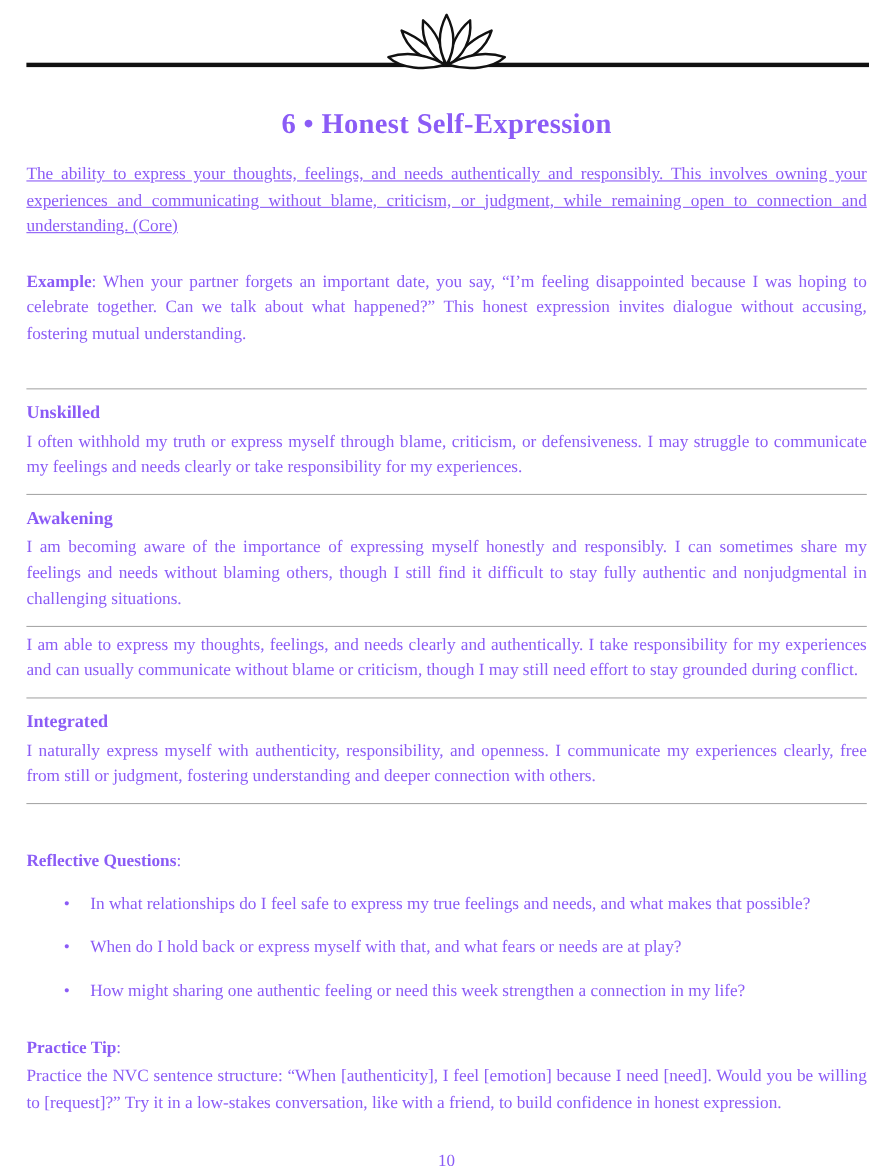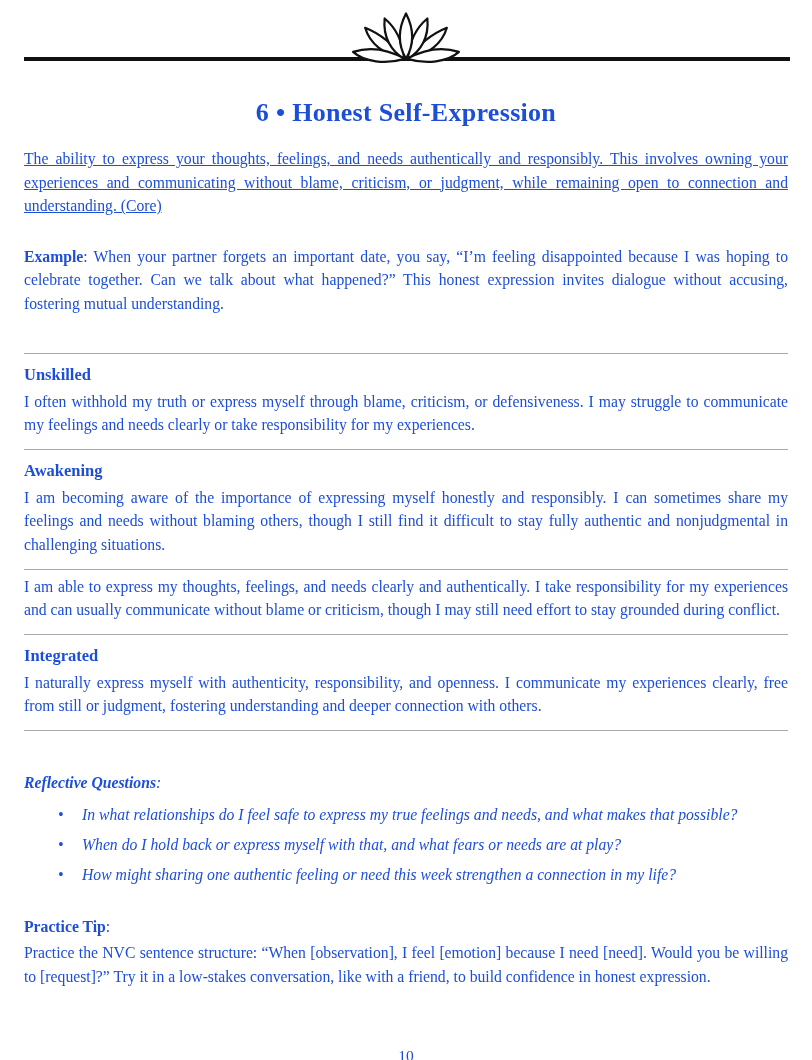--- a/index.html
+++ b/index.html
@@ -5,21 +5,21 @@
   * { margin: 0; padding: 0; box-sizing: border-box; }
   html, body { background: #ffffff; }
   .page {
     position: relative;
     width: 812px;
     height: 1060px;
     margin: 0 auto;
     background: #ffffff;
     overflow: hidden;
     font-family: "Liberation Serif", "DejaVu Serif", serif;
-    color: #1d4ed8;
+    color: #8b5cf6;
   }
   .header { position: relative; height: 63px; }
   .thick-rule {
     position: absolute;
     top: 57px; left: 24px; right: 22px;
     height: 4px;
     background: #111111;
   }
   .lotus-wrap {
     position: absolute;
@@ -52,29 +52,30 @@
     background: #a8a8a8;
     margin: 0;
   }
   .level-heading {
     margin-top: 10px;
     font-size: 16.5px;
     font-weight: 700;
     line-height: 21px;
   }
   .level-para { margin: 5px 0 12px 0; }
-  .reflective { margin: 40px 24px 0 24px; font-style: italic; }
+  .reflective { margin: 40px 24px 0 24px; }
   .block-label { font-size: 15.7px; line-height: 23px; }
   .q-list { list-style: none; margin-top: 9px; }
   .q-list li {
     position: relative;
     padding-left: 58px;
     font-size: 15.7px;
     line-height: 23.5px;
     margin-bottom: 6.5px;
+    margin-top: 16px;
   }
   .q-list li::before {
     content: "\2022";
     position: absolute;
     left: 34px;
     top: 0;
   }
   .practice { margin: 29px 24px 0 24px; }
   .practice .body-text { margin-top: 3px; }
   .page-number {
@@ -145,18 +146,18 @@
     <div class="block-label"><span class="lead">Reflective Questions</span><span>:</span></div>
     <ul class="q-list">
       <li>In what relationships do I feel safe to express my true feelings and needs, and what makes that possible?</li>
       <li>When do I hold back or express myself with that, and what fears or needs are at play?</li>
       <li>How might sharing one authentic feeling or need this week strengthen a connection in my life?</li>
     </ul>
   </div>
 
   <div class="practice">
     <div class="block-label"><span class="lead">Practice Tip</span><span>:</span></div>
-    <p class="body-text">Practice the NVC sentence structure: “When [observation], I feel [emotion] because I need [need]. Would you be willing to [request]?” Try it in a low-stakes conversation, like with a friend, to build confidence in honest expression.</p>
+    <p class="body-text">Practice the NVC sentence structure: “When [authenticity], I feel [emotion] because I need [need]. Would you be willing to [request]?” Try it in a low-stakes conversation, like with a friend, to build confidence in honest expression.</p>
   </div>
 
   <div class="page-number">10</div>
 
 </div>
 
 </body></html>

